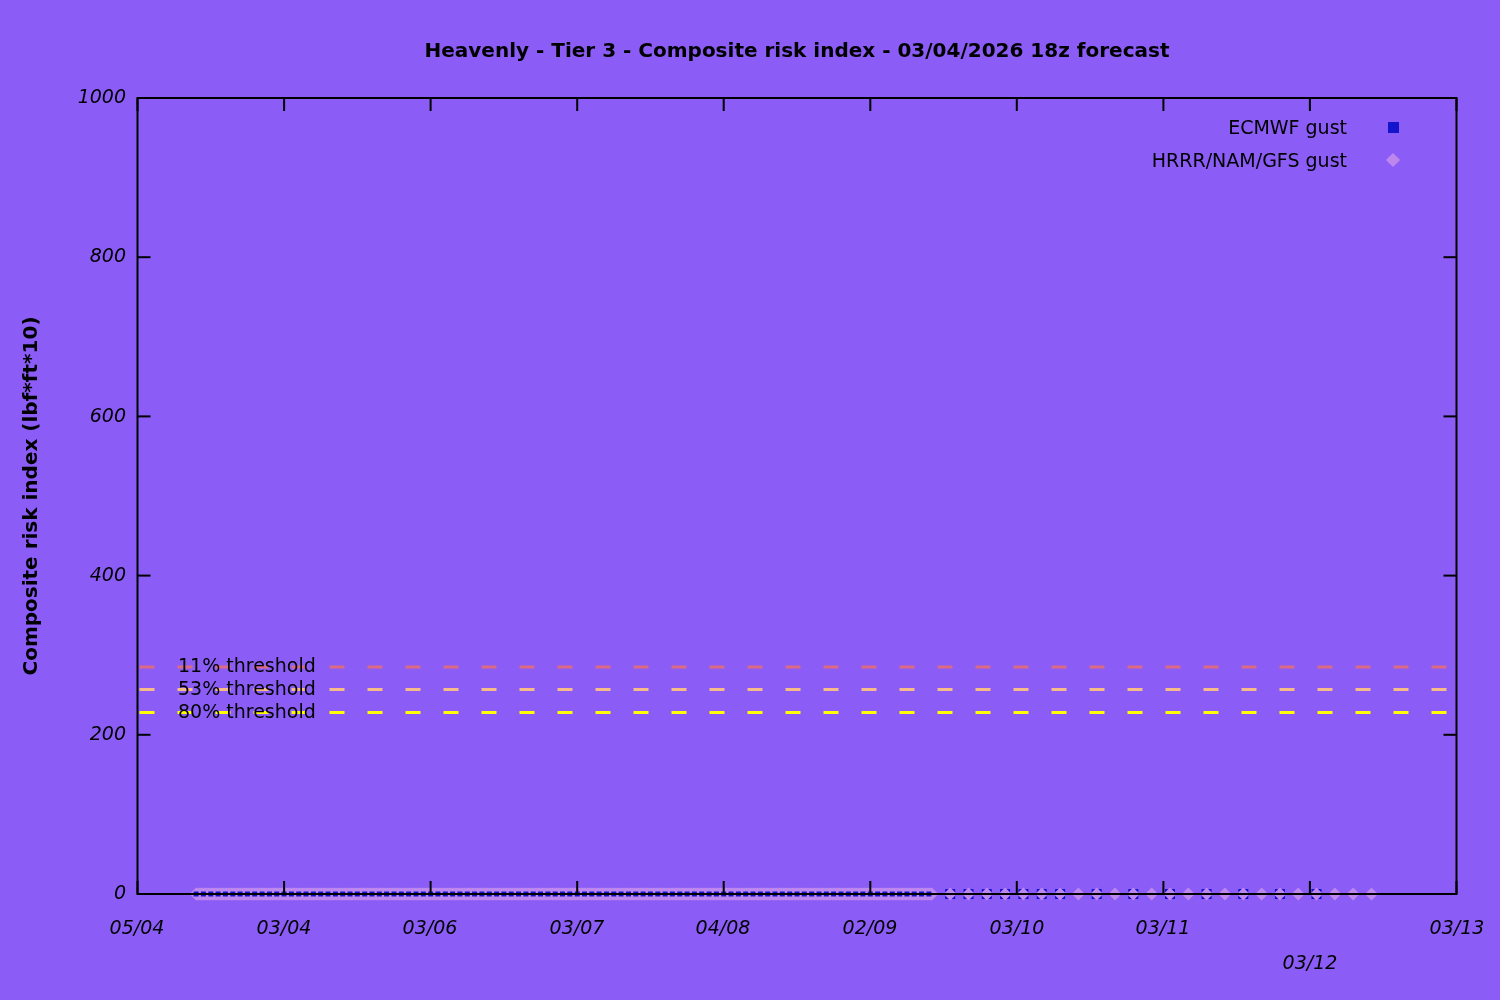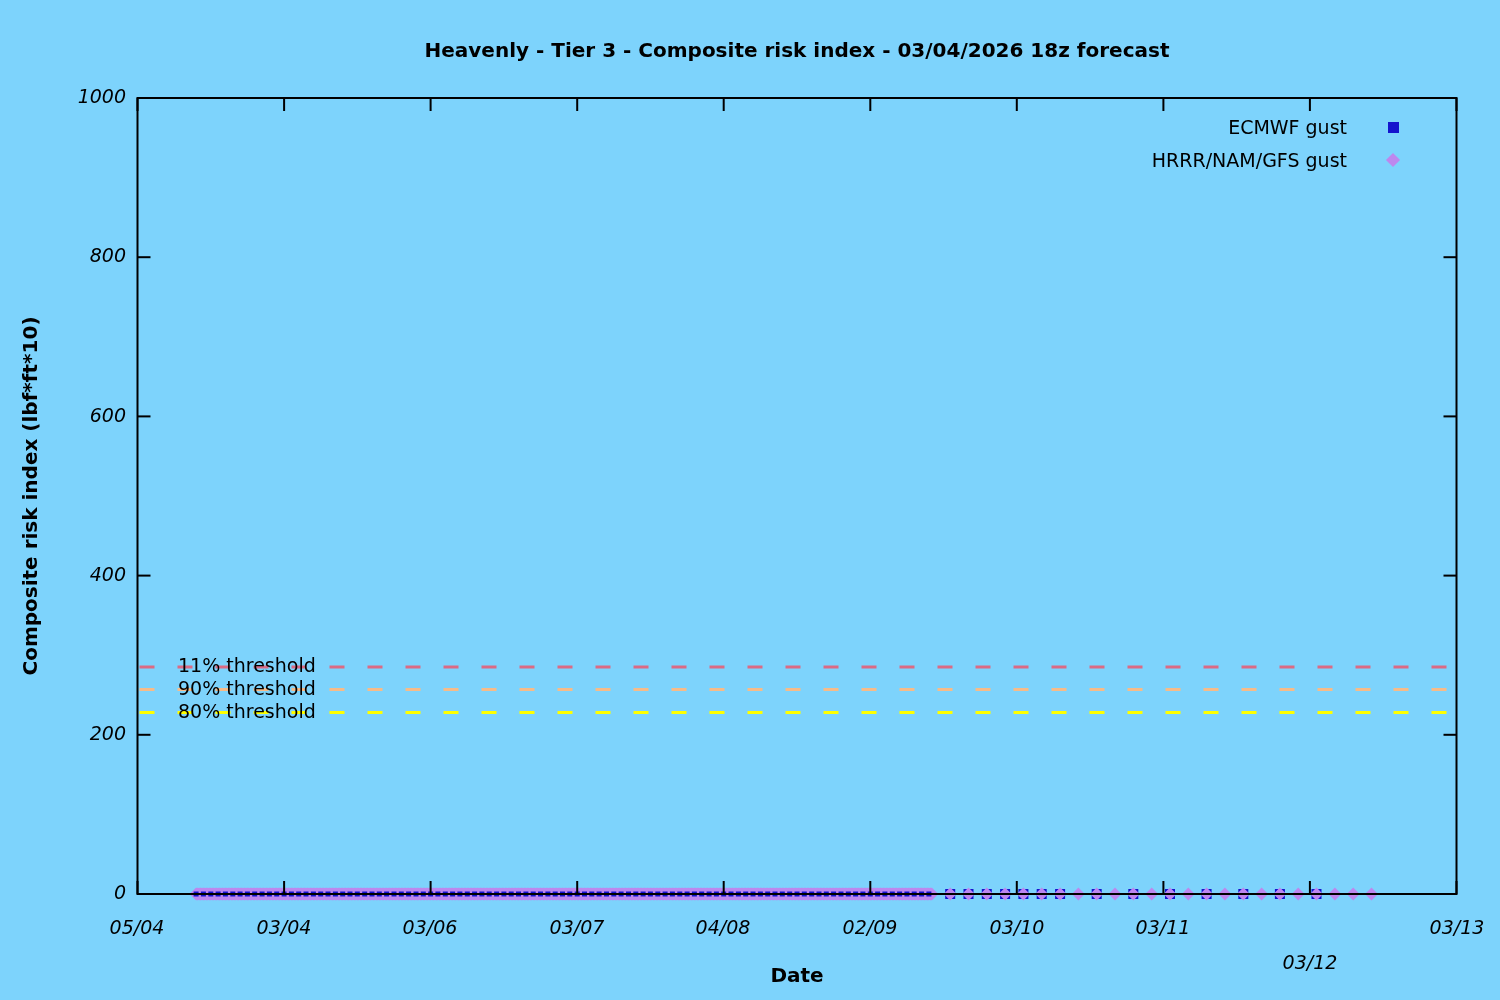--- a/index.html
+++ b/index.html
@@ -1,17 +1,17 @@
 <!DOCTYPE html>
 <html><head>
 <meta charset="utf-8">
 <style>
   html,body { margin:0; padding:0; background:#ffffff; }
   .canvas {
-    position:relative; width:1500px; height:1000px; background:#7dd3fc;
+    position:relative; width:1500px; height:1000px; background:#8b5cf6;
     font-family:"DejaVu Sans","Liberation Sans",sans-serif; color:#000;
     overflow:hidden;
   }
   .abs { position:absolute; }
   .title { font-size:20px; font-weight:bold; text-align:center; }
   .axis-label { font-size:20px; font-weight:bold; text-align:center; }
   .ylabel-wrap { transform:translate(-50%,-50%) rotate(-90deg); white-space:nowrap; }
   .tick-label { font-size:19px;font-style:italic; }
   .xtick { width:110px; text-align:center; }
   .ytick { width:90px; text-align:right; }
@@ -69,21 +69,20 @@
       <line x1="137.5" y1="98.0" x2="150.5" y2="98.0" stroke="#000" stroke-width="2"></line>
       <line x1="1456.5" y1="98.0" x2="1443.5" y2="98.0" stroke="#000" stroke-width="2"></line>
     </svg>
 
   <div class="abs title" style="left:94px; top:38px; width:1406px;">Heavenly - Tier 3 - Composite risk index - 03/04/2026 18z forecast</div>
 
   <div class="abs" style="left:30px; top:496px;">
     <div class="axis-label ylabel-wrap">Composite risk index (lbf*ft*10)</div>
   </div>
 
-  <div class="abs axis-label" style="left:94px; top:963px; width:1406px;">Date</div>
 
   <div class="abs tick-label xtick" style="left:82px;   top:916px;">05/04</div>
   <div class="abs tick-label xtick" style="left:229px;  top:916px;">03/04</div>
   <div class="abs tick-label xtick" style="left:375px;  top:916px;">03/06</div>
   <div class="abs tick-label xtick" style="left:522px;  top:916px;">03/07</div>
   <div class="abs tick-label xtick" style="left:668px;  top:916px;">04/08</div>
   <div class="abs tick-label xtick" style="left:815px;  top:916px;">02/09</div>
   <div class="abs tick-label xtick" style="left:962px;  top:916px;">03/10</div>
   <div class="abs tick-label xtick" style="left:1108px; top:916px;">03/11</div>
   <div class="abs tick-label xtick" style="left:1255px; top:916px;margin-top:35px;">03/12</div>
@@ -95,16 +94,16 @@
   <div class="abs tick-label ytick" style="left:36px; top:404px;">600</div>
   <div class="abs tick-label ytick" style="left:36px; top:244px;">800</div>
   <div class="abs tick-label ytick" style="left:36px; top:85px;">1000</div>
 
   <div class="abs legend-row" style="right:153px; top:116px;">ECMWF gust</div>
   <div class="abs legend-marker-square" style="left: 1388px; top: 122px; background: rgb(20, 20, 205);"></div>
   <div class="abs legend-row" style="right:153px; top:149px;">HRRR/NAM/GFS gust</div>
   <div class="abs legend-marker-diamond" style="left: 1388px; top: 155px; background: rgb(189, 135, 238);"></div>
 
   <div class="abs threshold-label" style="left:178px; top:654px;">11% threshold</div>
-  <div class="abs threshold-label" style="left:178px; top:677px;">90% threshold</div>
+  <div class="abs threshold-label" style="left:178px; top:677px;">53% threshold</div>
   <div class="abs threshold-label" style="left:178px; top:700px;">80% threshold</div>
 
 </div>
 
 </body></html>

